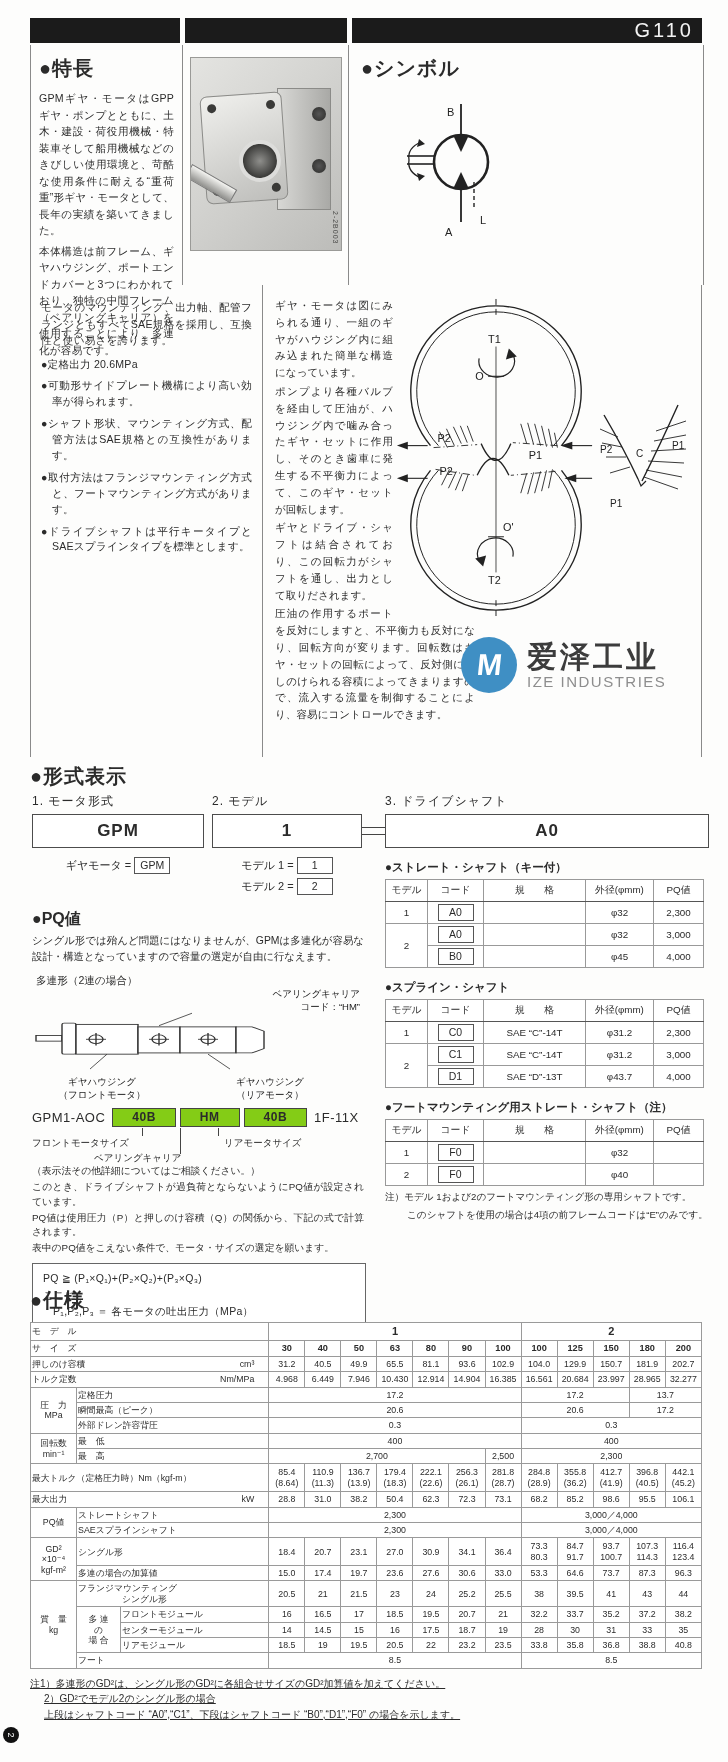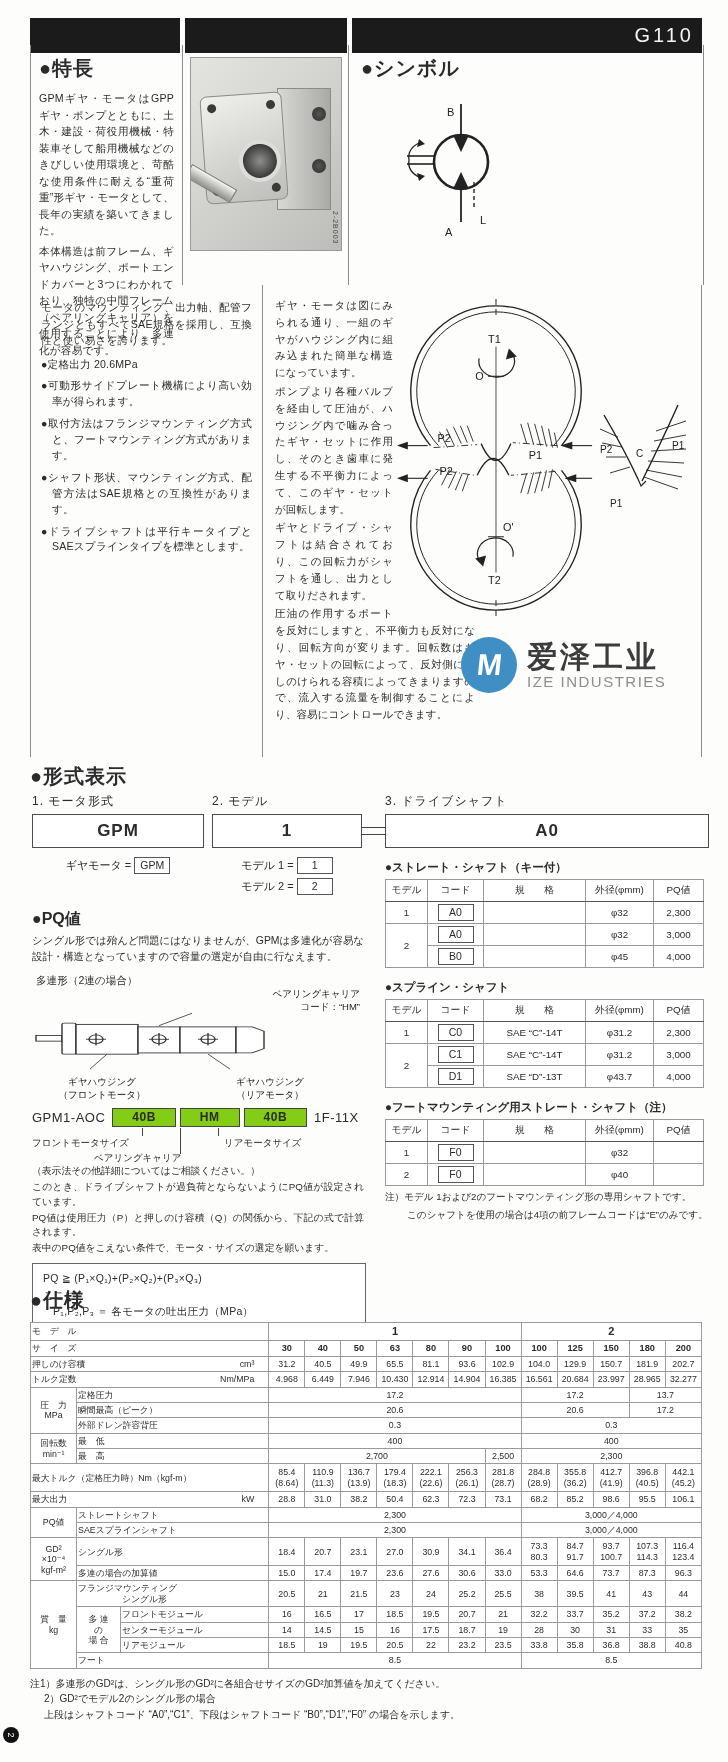--- a/index.html
+++ b/index.html
@@ -1,19 +1,19 @@
 <!DOCTYPE html>
 <html><head>
 <meta charset="utf-8">
 <style>
   html,body{margin:0;padding:0;background:#ffffff;}
   body{width:728px;height:1762px;position:relative;font-family:"Liberation Sans","DejaVu Sans",sans-serif;color:#2b2b2b;overflow:hidden;}
   .page{position:absolute;inset:0;background:#fdfdfc;}
   
-  .topbar{position:absolute;left:30px;top:18px;width:672px;height:35px;display:flex;gap:5px;}
+  .topbar{position:absolute;left:30px;top:18px;width:672px;height:25px;display:flex;gap:5px;}
   .topbar .seg{background:#1b1b1b;height:100%;}
   .seg1{width:150px;}.seg2{width:162px;}.seg3{flex:1;display:flex;justify-content:flex-end;align-items:center;}
   .gcode{color:#f4f4f4;font-size:20px;letter-spacing:3px;padding-right:8px;font-weight:500;}
   
   .secA{position:absolute;left:30px;top:45px;width:672px;height:240px;display:flex;border-left:1px solid #8a8a8a;border-right:1px solid #8a8a8a;}
   .colA1{width:152px;border-right:1px solid #8a8a8a;padding:8px 8px 0 8px;box-sizing:border-box;}
   .colA2{width:166px;border-right:1px solid #8a8a8a;box-sizing:border-box;display:flex;justify-content:center;}
   .colA3{flex:1;padding:8px 10px 0 12px;box-sizing:border-box;}
   h3.sec{font-size:20px;font-weight:600;margin:2px 0 8px 0;letter-spacing:1px;}
   .body-txt{font-size:10.6px;line-height:1.56;text-align:justify;margin:0 0 4px 0;letter-spacing:0.2px;}
@@ -87,21 +87,21 @@
   td.lc{text-align:left;padding-left:4px;}
   td.dc{text-align:center;}
   td.grp{text-align:center;padding-left:1px;}
   tr.gs td{border-top:1.5px solid #3a3a3a;}
   td.dstart{border-left:1.4px solid #3a3a3a;}
   td.m2start{border-left:1.2px solid #555;}
   tr.bigrow td.dc{font-size:11px;font-weight:bold;}
   tr.boldrow td.dc{font-weight:bold;font-size:9.2px;}
   tr.tall td{padding:3px 1px;}
   td.with-unit span.unit{float:right;padding-right:13px;}
-  .spec-notes{margin-top:7px;}
+  .spec-notes{margin-top:7px;text-decoration:underline;}
   .spec-notes p{font-size:10px;line-height:1.55;margin:0;}
   .spec-notes p.ind{margin-left:14px;}
   .badge{position:absolute;left:3px;top:1727px;width:16px;height:16px;border-radius:50%;background:#111;color:#fff;display:flex;align-items:center;justify-content:center;}
   .badge span{font-size:9px;transform:rotate(90deg);display:block;}
 </style>
 </head>
 <body>
 
 <div class="page">
 
@@ -156,22 +156,22 @@
         <text class="lbl" x="119" y="134">L</text>
       </svg>
     </div>
   </div>
 
   <div class="colB1">
     <p class="body-txt">モータのマウンティング、出力軸、配管フランジともすべてSAE規格を採用し、互換性と使い易さを誇ります。</p>
     <ul>
       <li>●定格出力 20.6MPa</li>
       <li>●可動形サイドプレート機構により高い効率が得られます。</li>
+      <li>●シャフト形状、マウンティング方式、配管方法はSAE規格との互換性があります。</li>
       <li>●取付方法はフランジマウンティング方式と、フートマウンティング方式があります。</li>
-      <li>●シャフト形状、マウンティング方式、配管方法はSAE規格との互換性があります。</li>
       <li>●ドライブシャフトは平行キータイプとSAEスプラインタイプを標準とします。</li>
     </ul>
   </div>
 
   <div class="funcsec">
     <div class="diagrams">
       <svg width="205" height="322" viewBox="0 0 205 325">
         <g stroke="#222" fill="none">
           <line x1="103" y1="2" x2="103" y2="18" stroke-width="1" stroke-dasharray="6,4"></line>
           <line x1="103" y1="306" x2="103" y2="322" stroke-width="1" stroke-dasharray="6,4"></line>

